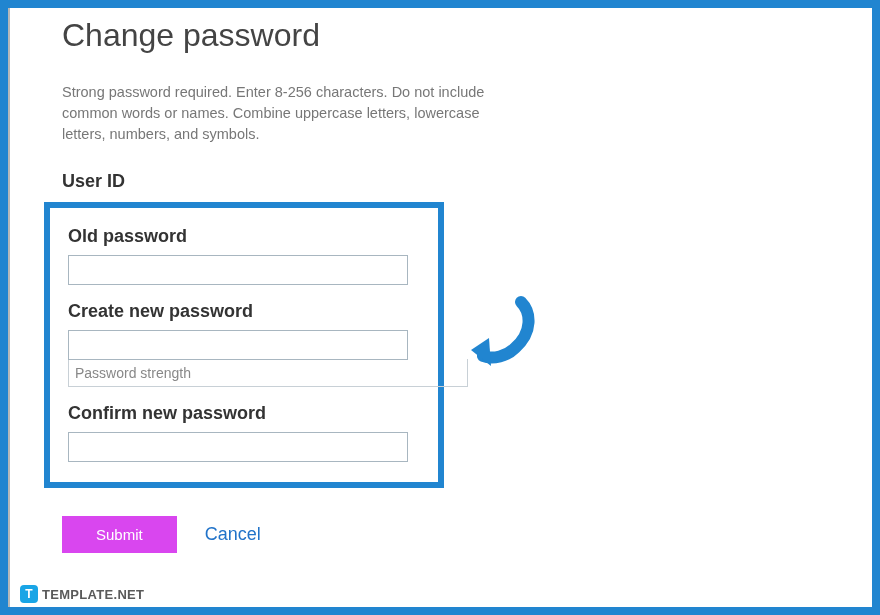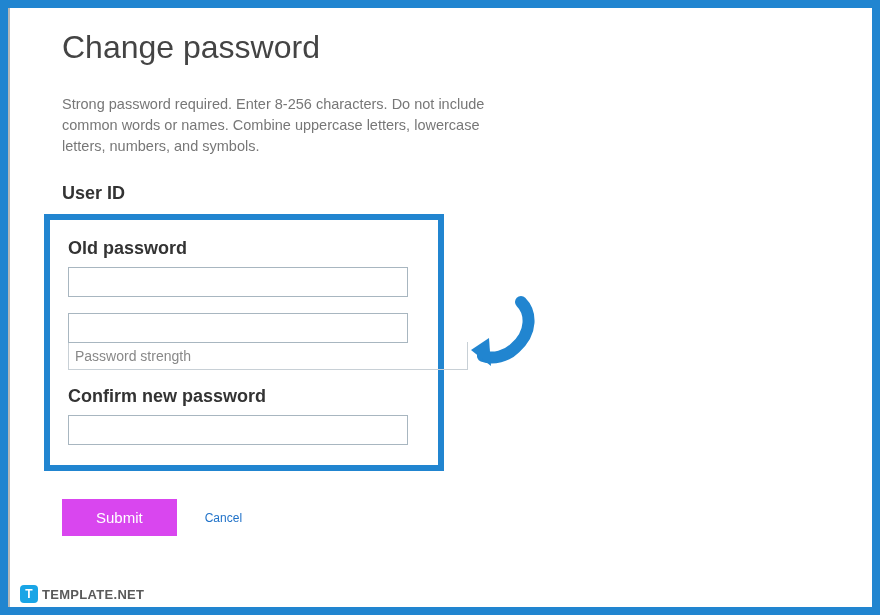--- a/index.html
+++ b/index.html
@@ -23,21 +23,21 @@
     }
     .inner-border-left {
       position: absolute;
       left: 0;
       top: 0;
       bottom: 0;
       width: 2px;
       background: #b8b8b8;
     }
     .content {
-      padding: 21px 40px 20px 54px;
+      padding: 9px 40px 20px 54px;
       position: relative;
     }
     .page-title {
       font-size: 32px;
       font-weight: 300;
       color: #444;
       margin-bottom: 28px;
     }
     .instructions {
       font-size: 14.5px;
@@ -105,21 +105,21 @@
       background: #d946ef;
       color: #fff;
       border: none;
       padding: 10px 34px;
       font-size: 15px;
       font-family: inherit;
       cursor: pointer;
     }
     .cancel-link {
       color: #2173c9;
-      font-size: 12px;
+      font-size: 18px;
       text-decoration: none;
       cursor: pointer;
     }
     .arrow-annotation {
       position: absolute;
       left: 455px;
       top: 286px;
       pointer-events: none;
     }
     .watermark {
@@ -161,20 +161,21 @@
     <div class="user-id-label">User ID</div>
 
     <div class="highlight-box">
 
       <div class="field-group">
         <label class="field-label">Old password</label>
         <input type="password" class="field-input" value="" style="">
       </div>
 
       <div class="field-group">
+        <label class="field-label">Create new password</label>
         <input type="password" class="field-input" value="" style="">
         <div class="strength-box">Password strength</div>
       </div>
 
       <div class="field-group">
         <label class="field-label">Confirm new password</label>
         <input type="password" class="field-input" value="" style="">
       </div>
 
     </div>

